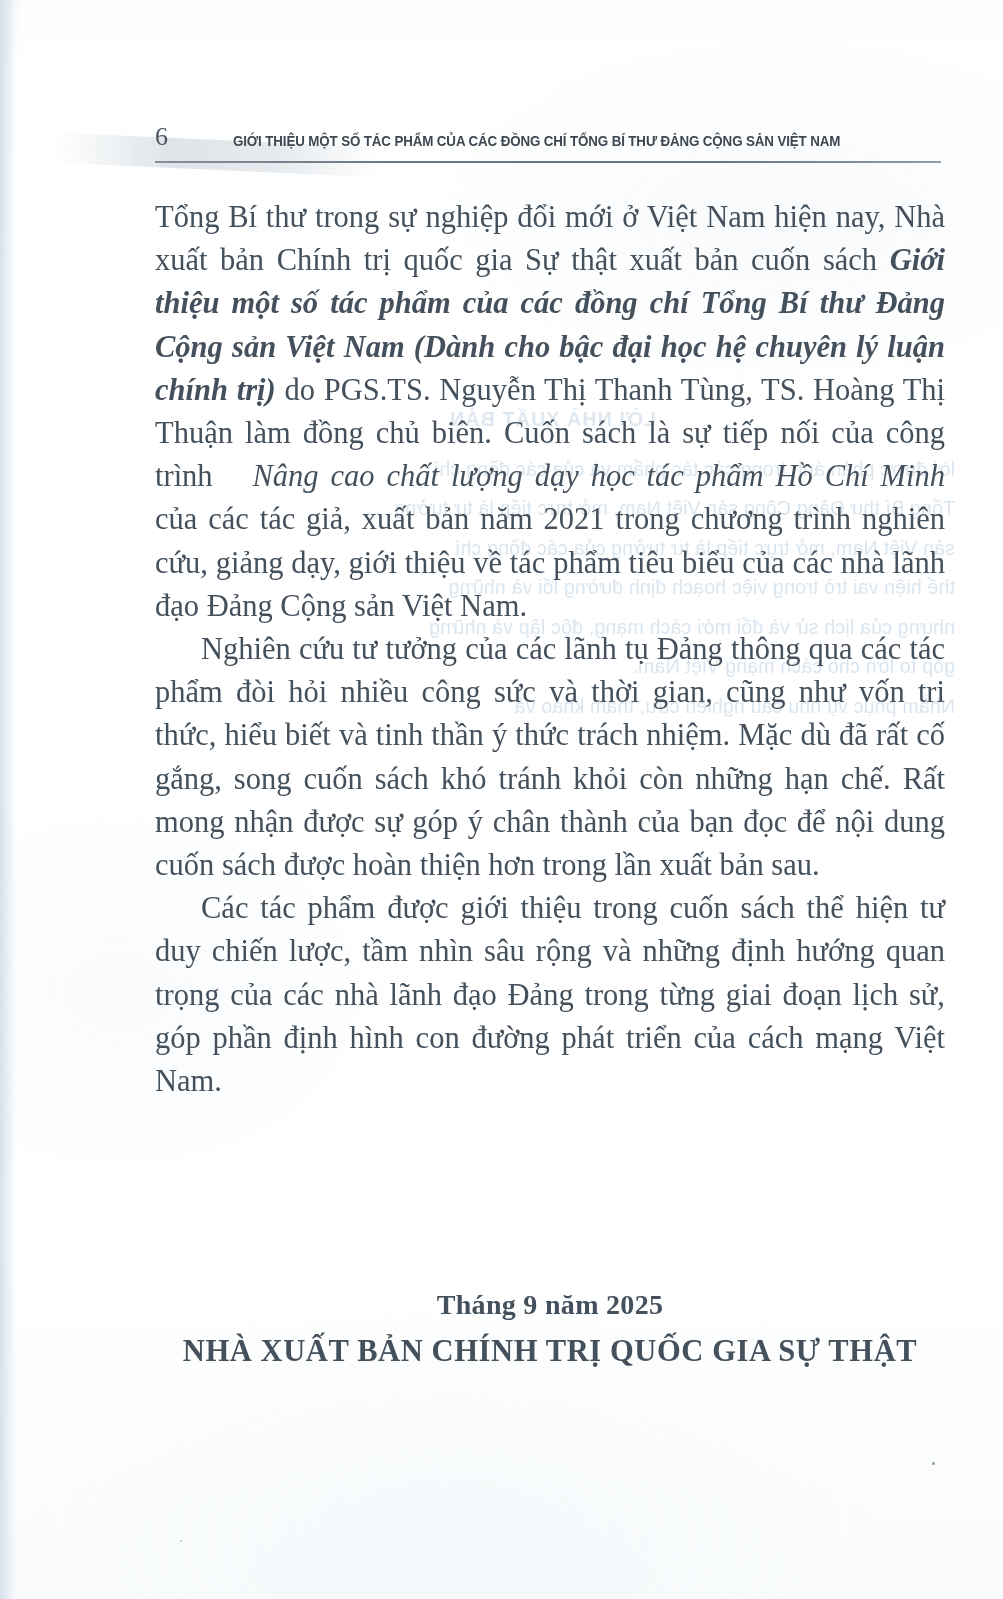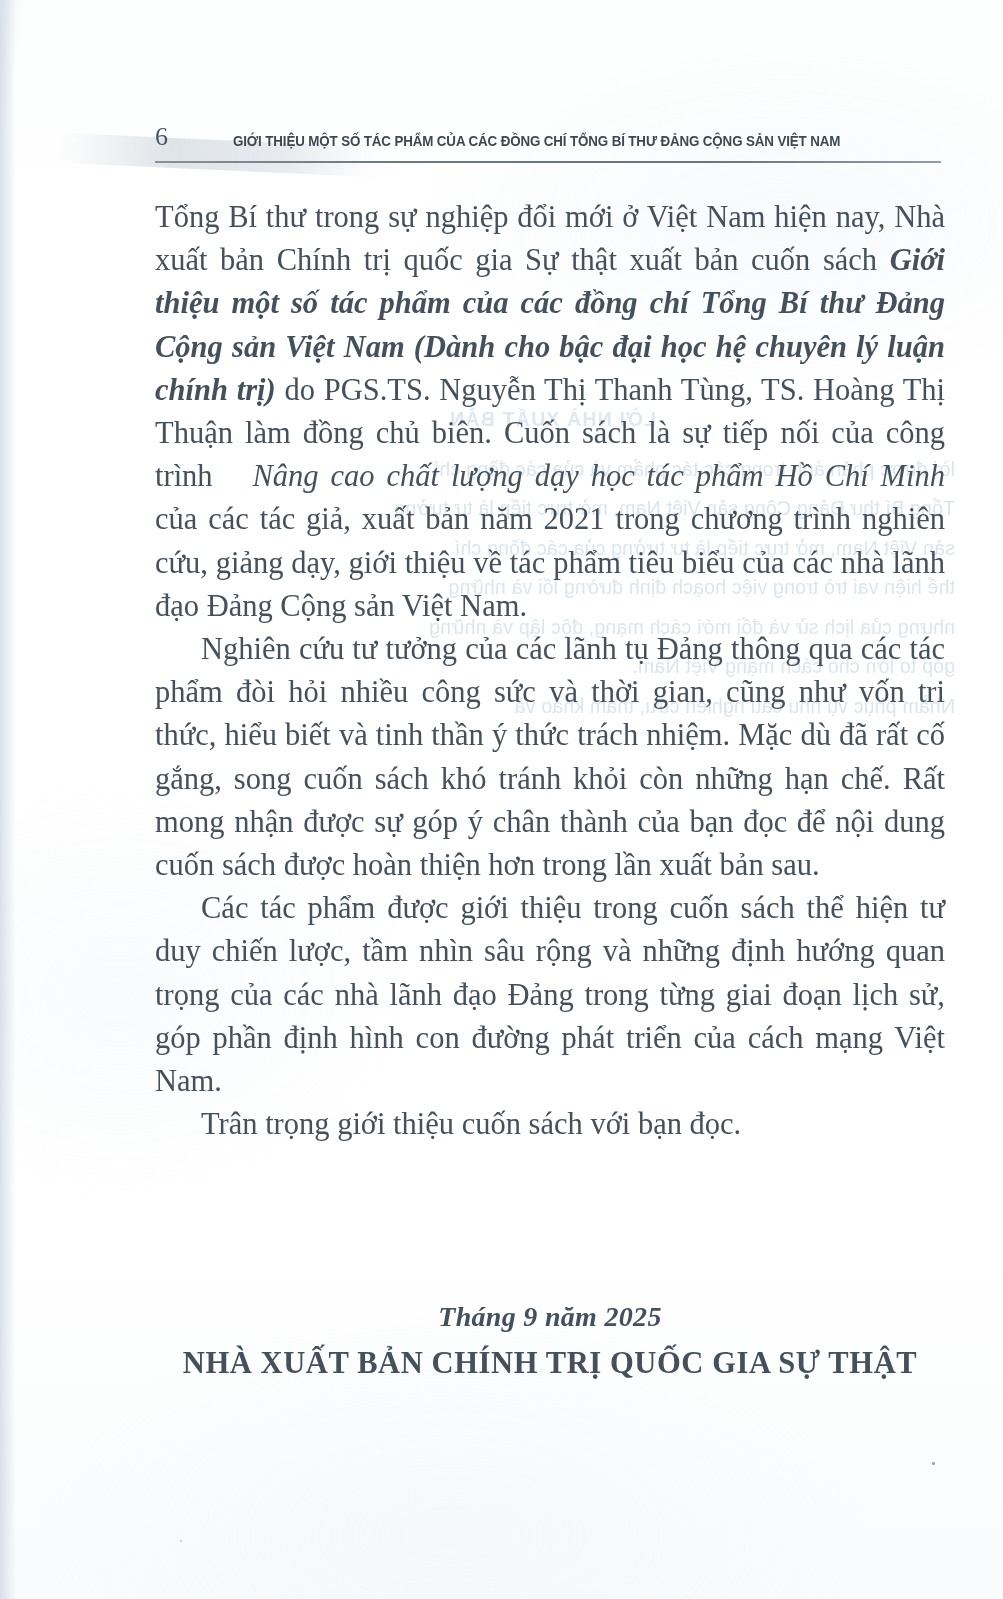--- a/index.html
+++ b/index.html
@@ -148,25 +148,23 @@
   .colophon {
     position: absolute;
     left: 155px;
     top: 1283px;
     width: 790px;
     text-align: center;
     color: #44505c;
   }
   .colophon .month {
     font-size: 28px;
-    font-style: italic;
     font-weight: bold;
     line-height: 44px;
     letter-spacing: .3px;
-    margin-top: 12px;
   }
   .colophon .publisher {
     font-size: 31px;
     font-weight: bold;
     line-height: 48px;
     letter-spacing: .6px;
     transform: scaleX(0.985);
   }
   .speck {
     position: absolute;
@@ -206,23 +204,20 @@
   <div class="column">
     <p class="first">
       <span>Tổng Bí thư trong sự nghiệp đổi mới ở Việt Nam hiện nay, Nhà xuất bản Chính trị quốc gia Sự thật xuất bản cuốn sách </span><em class="bi">Giới thiệu một số tác phẩm của các đồng chí Tổng Bí thư Đảng Cộng sản Việt Nam (Dành cho bậc đại học hệ chuyên lý luận chính trị)</em><span> do PGS.TS. Nguyễn Thị Thanh Tùng, TS. Hoàng Thị Thuận làm đồng chủ biên. Cuốn sách là sự tiếp nối của công trình </span><em class="it">Nâng cao chất lượng dạy học tác phẩm Hồ Chí Minh</em><span> của các tác giả, xuất bản năm 2021 trong chương trình nghiên cứu, giảng dạy, giới thiệu về tác phẩm tiêu biểu của các nhà lãnh đạo Đảng Cộng sản Việt Nam.</span>
     </p>
     <p>
       <span>Nghiên cứu tư tưởng của các lãnh tụ Đảng thông qua các tác phẩm đòi hỏi nhiều công sức và thời gian, cũng như vốn tri thức, hiểu biết và tinh thần ý thức trách nhiệm. Mặc dù đã rất cố gắng, song cuốn sách khó tránh khỏi còn những hạn chế. Rất mong nhận được sự góp ý chân thành của bạn đọc để nội dung cuốn sách được hoàn thiện hơn trong lần xuất bản sau.</span>
     </p>
     <p>
       <span>Các tác phẩm được giới thiệu trong cuốn sách thể hiện tư duy chiến lược, tầm nhìn sâu rộng và những định hướng quan trọng của các nhà lãnh đạo Đảng trong từng giai đoạn lịch sử, góp phần định hình con đường phát triển của cách mạng Việt Nam.</span>
     </p>
-    <p>
-      <span>Trân trọng giới thiệu cuốn sách với bạn đọc.</span>
-    </p>
   </div>
 
   <div class="colophon">
     <div class="month">Tháng 9 năm 2025</div>
     <div class="publisher">NHÀ XUẤT BẢN CHÍNH TRỊ QUỐC GIA SỰ THẬT</div>
   </div>
 
   <div class="speck" style="left:932px; top:1462px;"></div>
   <div class="speck" style="left:180px; top:1540px; width:2px; height:2px; opacity:.4;"></div>
 

